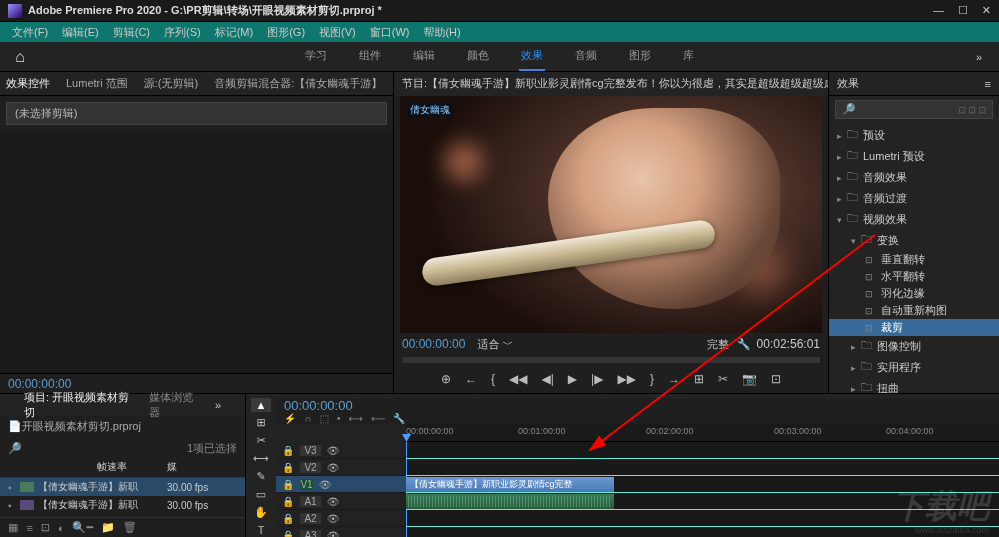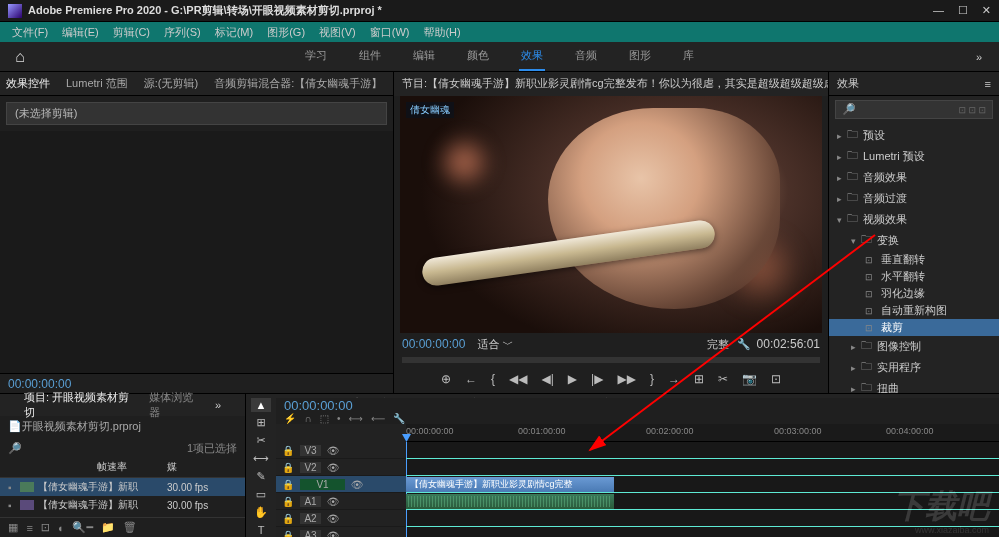--- a/index.html
+++ b/index.html
@@ -337,21 +337,21 @@
             <span style="background:#333;padding:0 4px;">V3</span>
             <span>👁</span>
           </div>
           <div class="th-row">
             <span>🔒</span>
             <span style="background:#333;padding:0 4px;">V2</span>
             <span>👁</span>
           </div>
           <div class="th-row v1">
             <span>🔒</span>
-            <span style="background:#14532d;padding:0 16px;">V1</span>
+            <span style="background:#14532d;padding:0 0;">V1</span>
             <span>👁</span>
           </div>
           <div class="th-row">
             <span>🔒</span>
             <span style="background:#333;padding:0 4px;">A1</span>
             <span>👁</span>
           </div>
           <div class="th-row">
             <span>🔒</span>
             <span style="background:#333;padding:0 4px;">A2</span>

